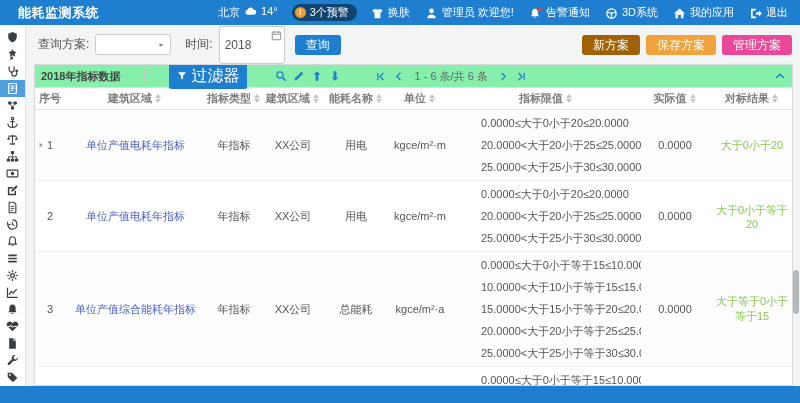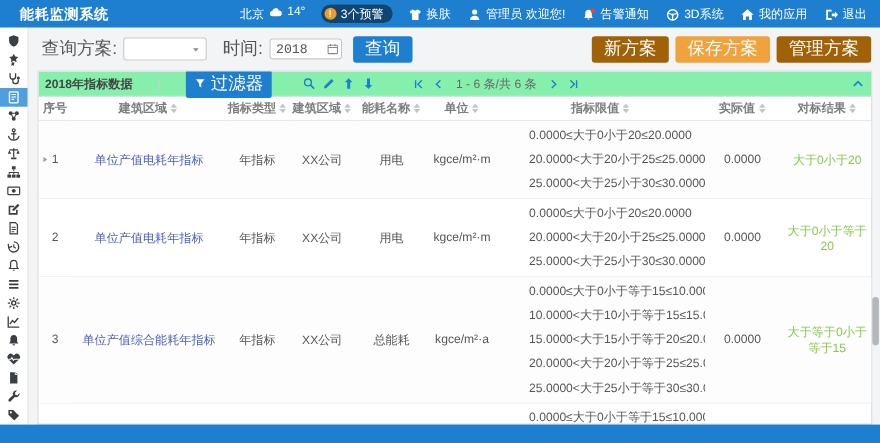--- a/index.html
+++ b/index.html
@@ -25,35 +25,35 @@
   
   .sidebar{position:absolute;top:25px;bottom:17px;left:0;width:26px;background:#fff;
            border-right:1px solid #e2e2e2;box-sizing:border-box;display:flex;flex-direction:column;
            align-items:stretch;padding-top:4px}
   .side-item{height:17px;display:flex;align-items:center;justify-content:center;color:#3a3f44;cursor:pointer}
   .side-item.active{background:#4f9fe0;color:#fff}
 
   
   .main{position:absolute;top:25px;left:26px;right:0;bottom:17px}
   .querybar{height:39px;display:flex;align-items:center;padding:0 8px 0 12px;box-sizing:border-box;color:#555}
-  .querybar label{margin-right:6px;font-size:16px}
+  .querybar label{margin-right:6px;font-size:12px}
   .select{width:76px;height:21px;background:#fff;border:1px solid #c9c9c9;border-radius:3px;
           display:flex;align-items:center;justify-content:space-between;padding:0 4px;box-sizing:border-box;
           margin-right:14px;cursor:pointer;color:#555}
   .sel-caret{color:#888}
   .input-wrap{position:relative;margin-right:10px}
-  .input-wrap input{width:66px;height:19px;border:1px solid #c9c9c9;border-radius:3px;box-sizing:border-box;
-          padding:0 18px 0 5px;font-size:12px;color:#555;font-family:Liberation Mono, monospace;background:#fff}
+  .input-wrap input{width:66px;height:38px;border:1px solid #c9c9c9;border-radius:3px;box-sizing:border-box;
+          padding:0 18px 0 5px;font-size:12px;color:#555;font-family:Liberation Sans, sans-serif;background:#fff}
   .cal{position:absolute;right:3px;top:4px;color:#8a8a8a;cursor:pointer}
-  .btn{border:none;border-radius:3px;color:#fff;font-size:16px;padding:4px 11px;cursor:pointer;font-family:inherit;line-height:1}
+  .btn{border:none;border-radius:3px;color:#fff;font-size:12px;padding:4px 11px;cursor:pointer;font-family:inherit;line-height:1}
   .btn-blue{background:#1e7fd0}
   .plan-btns{margin-left:auto;display:flex;gap:6px}
   .btn-green{background:#a16207}
   .btn-orange{background:#f0a23c}
-  .btn-lblue{background:#a16207}
+  .btn-lblue{background:#ec4899}
 
   
   .panel{position:absolute;top:39px;left:8px;right:7px;bottom:0;background:#fff;
          border:1px solid #d9d9d9;box-sizing:border-box;overflow:hidden}
   .ptoolbar{height:22px;border-bottom:1px solid #dde1e5;display:flex;align-items:center;
             padding:0 6px;gap:20px;background:#86efac}
   .ptitle{font-size:11px;font-weight:bold;color:#444;white-space:nowrap}
   .vdiv{width:1px;height:12px;background:#ccc;margin:0 4px}
   .filter-btn{display:flex;align-items:center;gap:4px;background:#1e7fd0;color:#fff;border:none;
               border-radius:2px;font-size:16px;padding:2px 8px;cursor:pointer;font-family:inherit}

